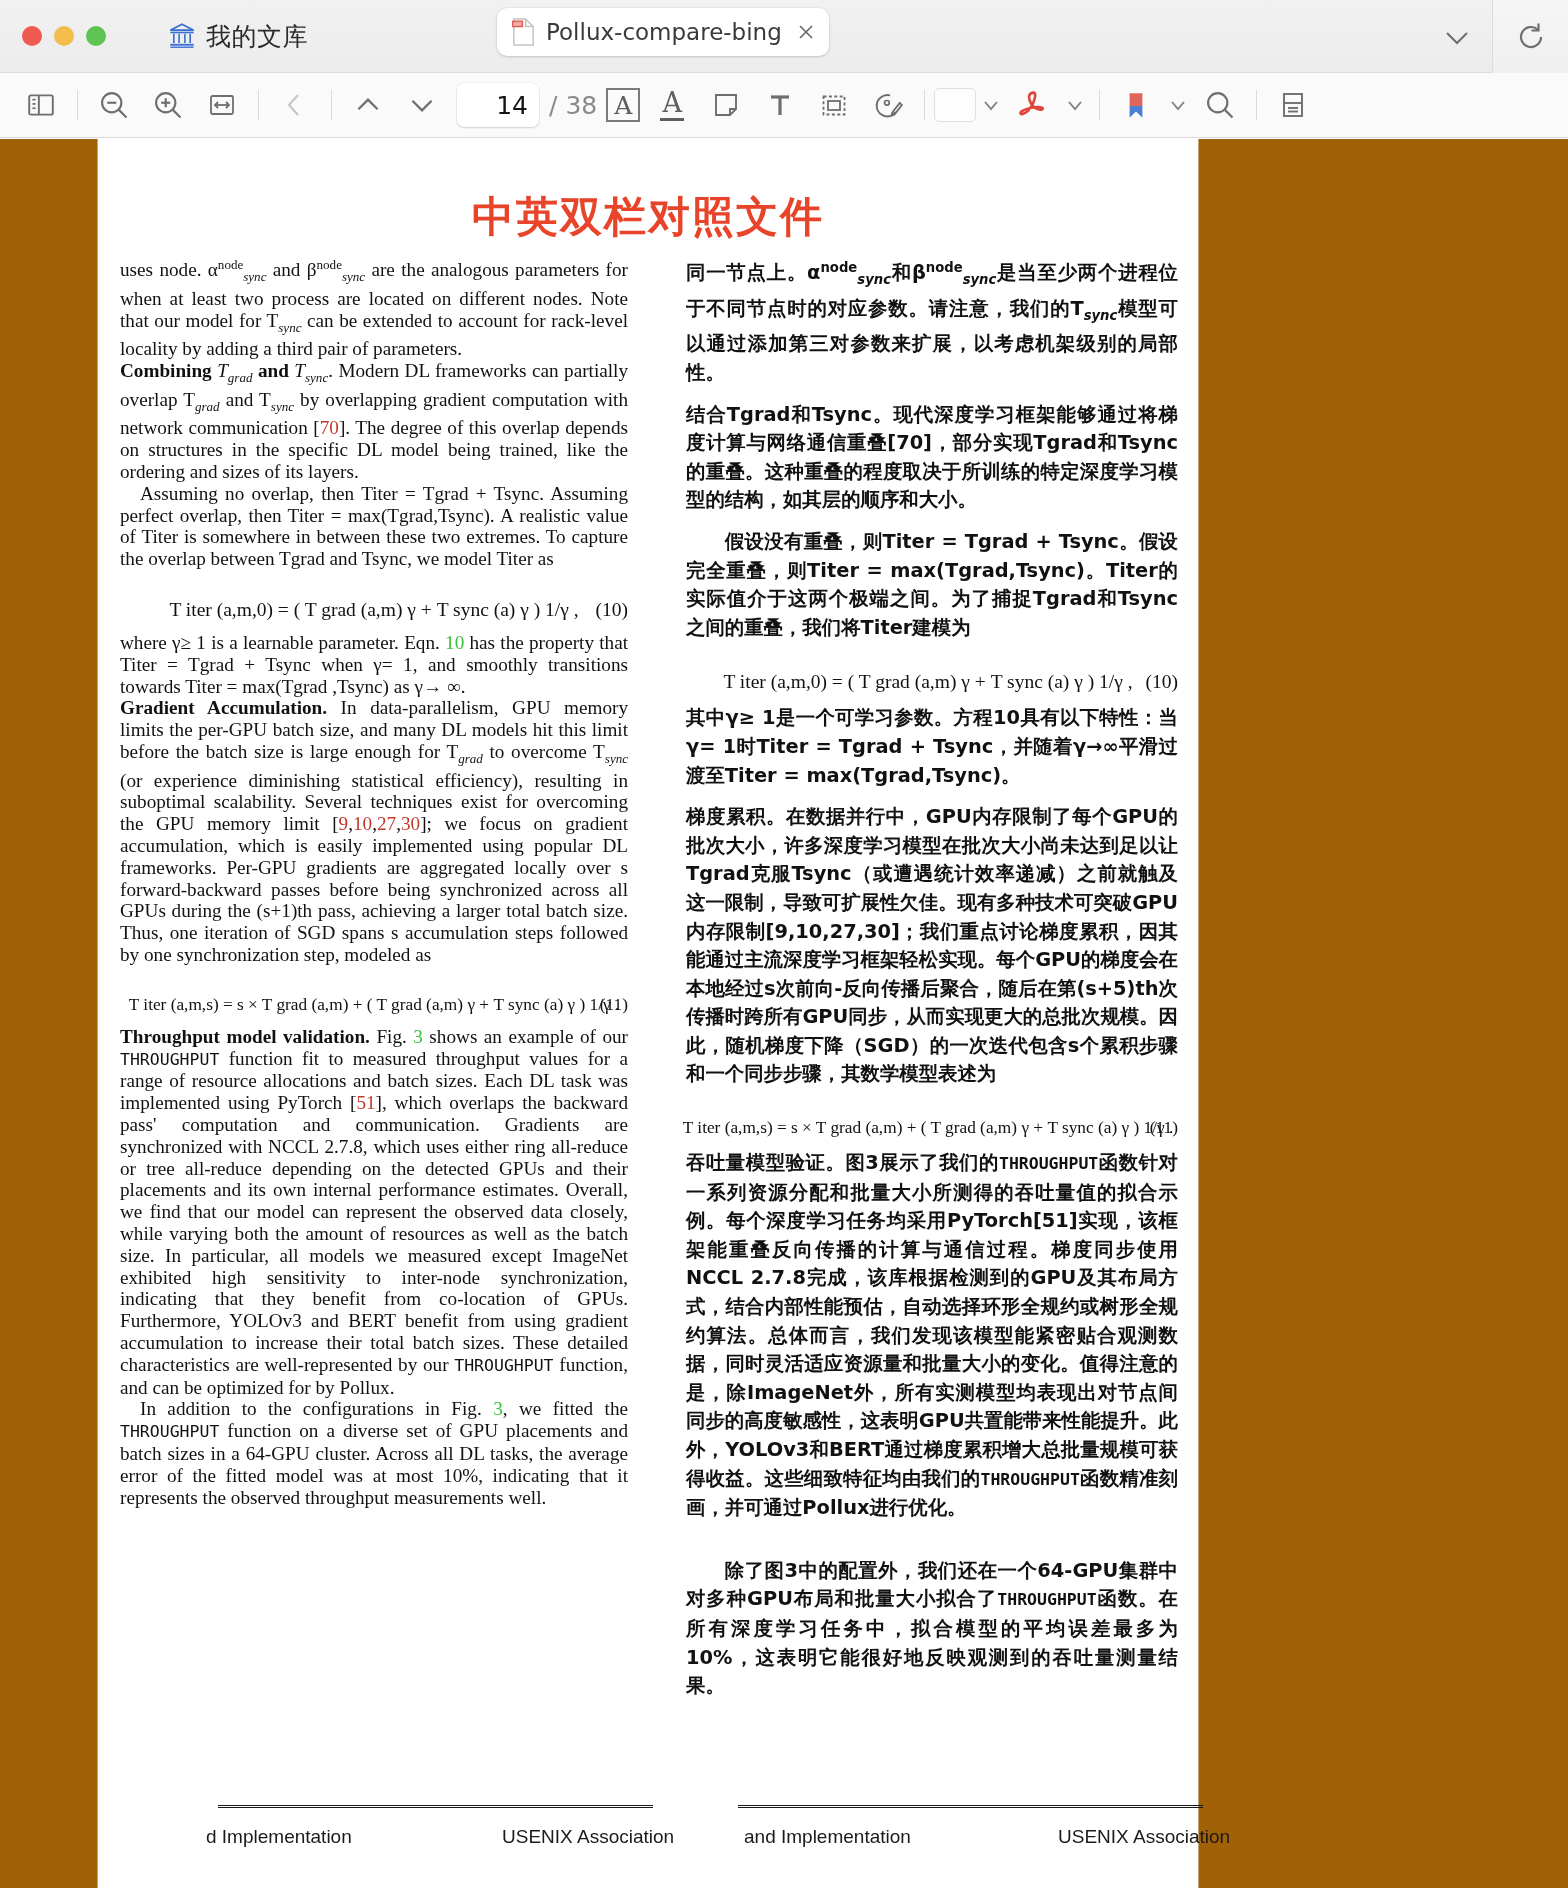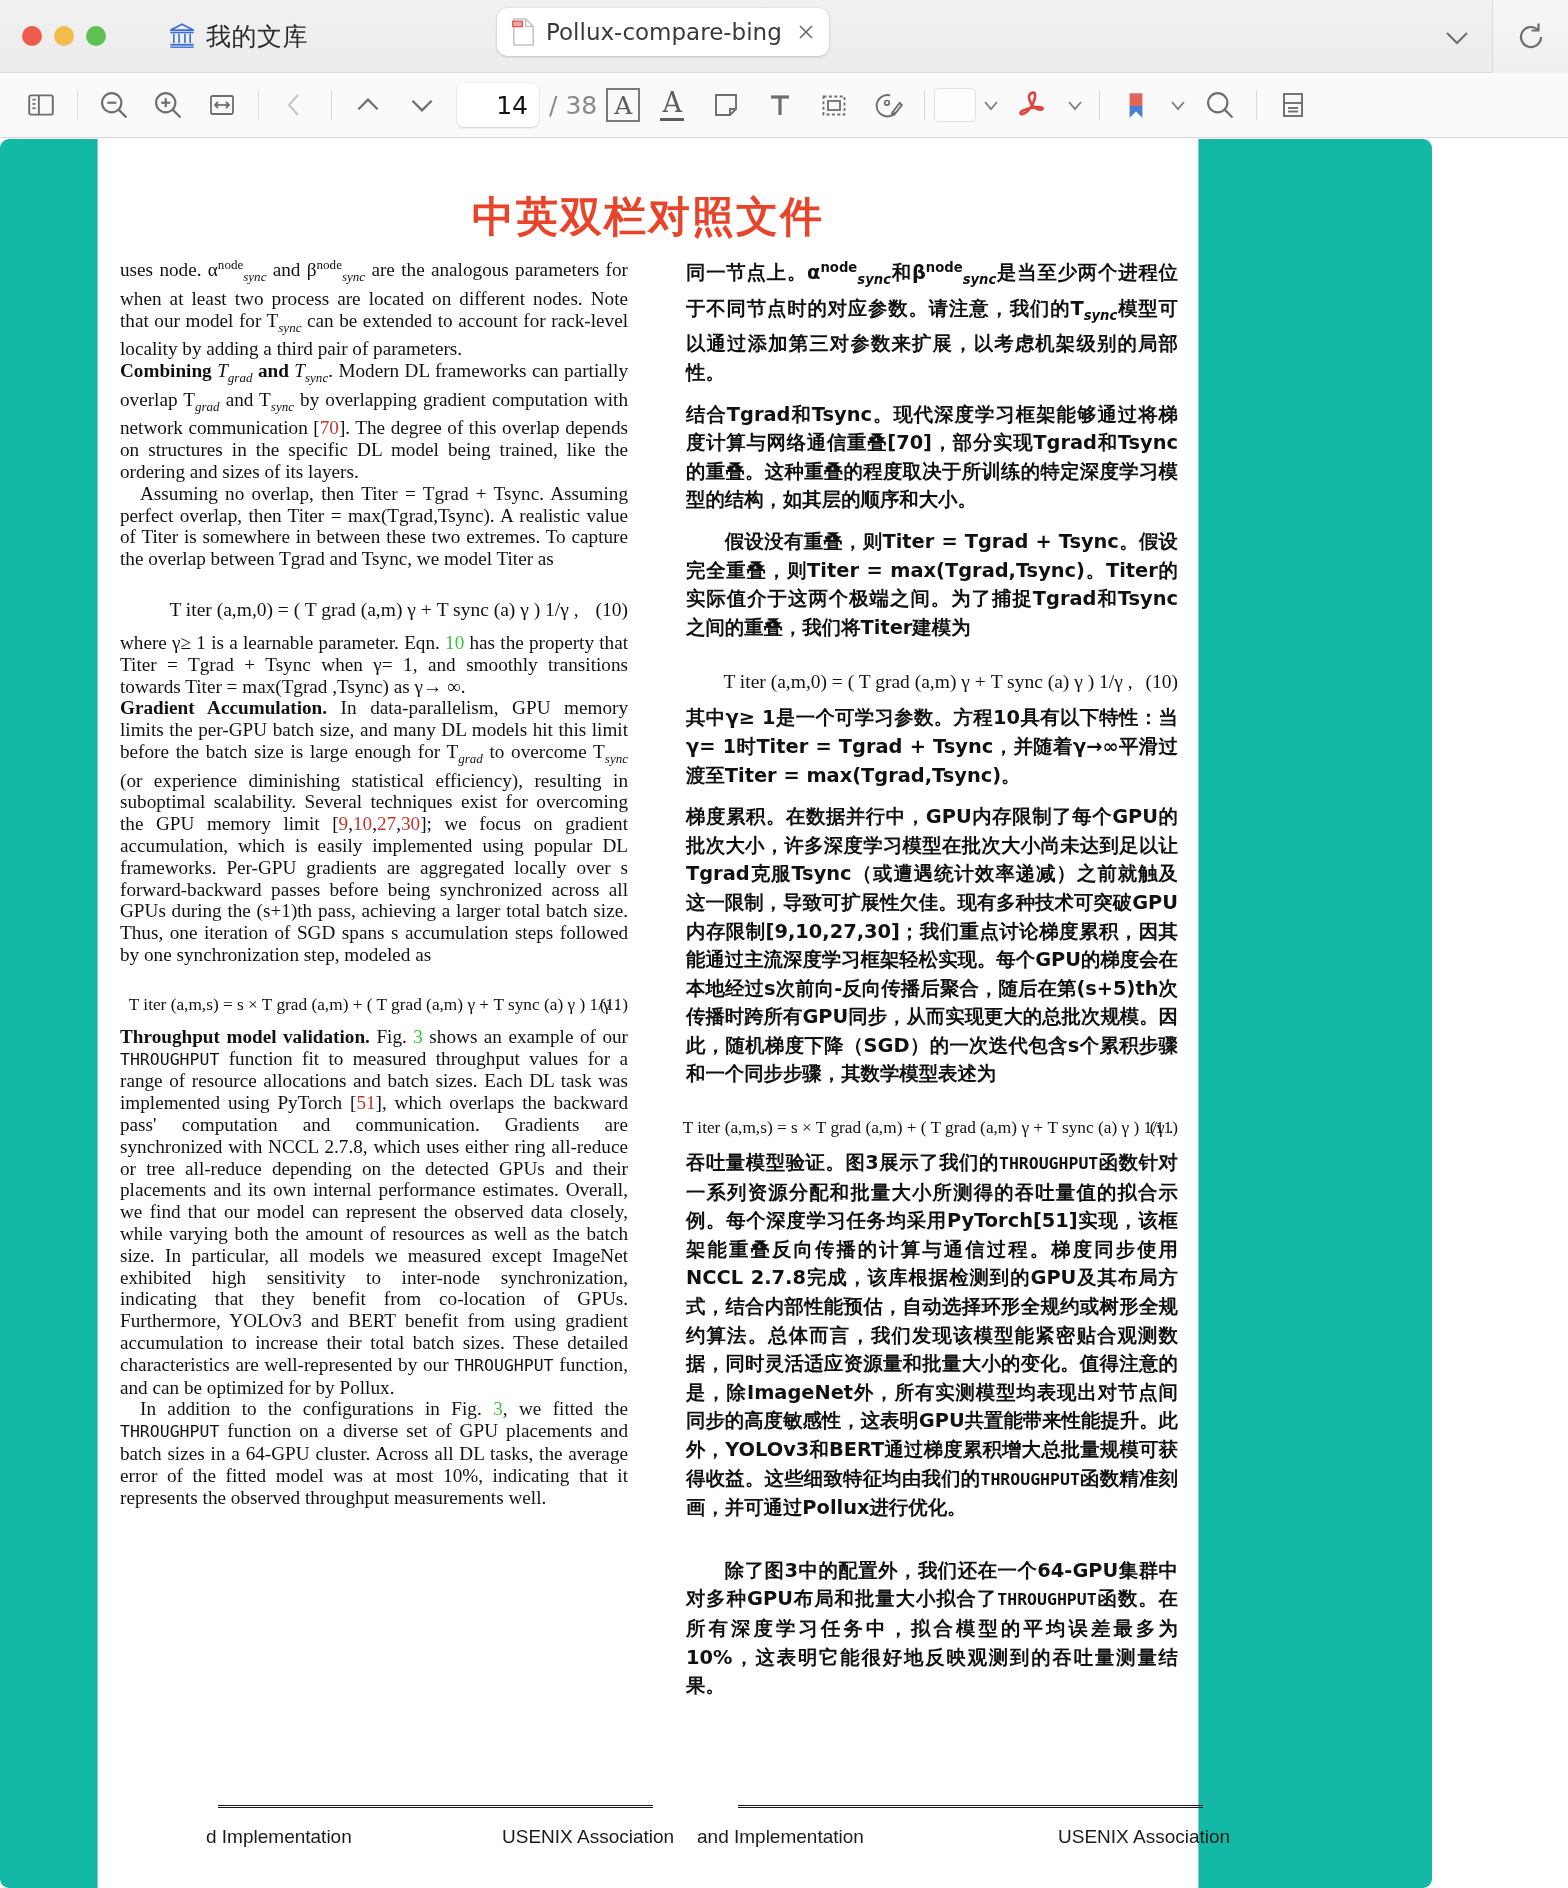--- a/index.html
+++ b/index.html
@@ -122,24 +122,23 @@
     width: 42px; height: 34px;
     border: 1px solid #e0e0e0; border-radius: 5px;
     background: #fdfdfd;
   }
   .mini-chev { width: 30px; height: 52px; display:flex; align-items:center; justify-content:center; color:#777; }
 
   
   .docarea {
     position: absolute;
     left: 0; top: 139px;
-    width: 1432px; height: 1749px;
-    background: #14b8a6;
+    width: 1568px; height: 1749px;
+    background: #a16207;
     overflow: hidden;
-    border-radius: 9px;
   }
   .page {
     position: absolute;
     left: 98px; top: 0;
     width: 1100px; height: 1749px;
     background: #ffffff;
     box-shadow: 0 0 0 .5px #e3e3e3;
   }
   .doc-title {
     text-align: center;
@@ -216,21 +215,21 @@
   .footline.l { left: 120px; width: 435px; }
   .footline.r { left: 640px; width: 465px; }
   .foot {
     position: absolute; bottom: 40px;
     font-family: "Liberation Sans", sans-serif;
     font-size: 19px; color: #1a1a1a;
     white-space: nowrap;
   }
   .foot.l1 { left: 108px; }
   .foot.l2 { left: 404px; }
-  .foot.r1 { left: 599px; margin-top: 26px; }
+  .foot.r1 { left: 646px; margin-top: 26px; }
   .foot.r2 { left: 960px; }
 </style>
 </head>
 <body>
 
 <div class="titlebar">
   <div class="traffic">
     <span class="dot red"></span>
     <span class="dot yellow"></span>
     <span class="dot green"></span>

